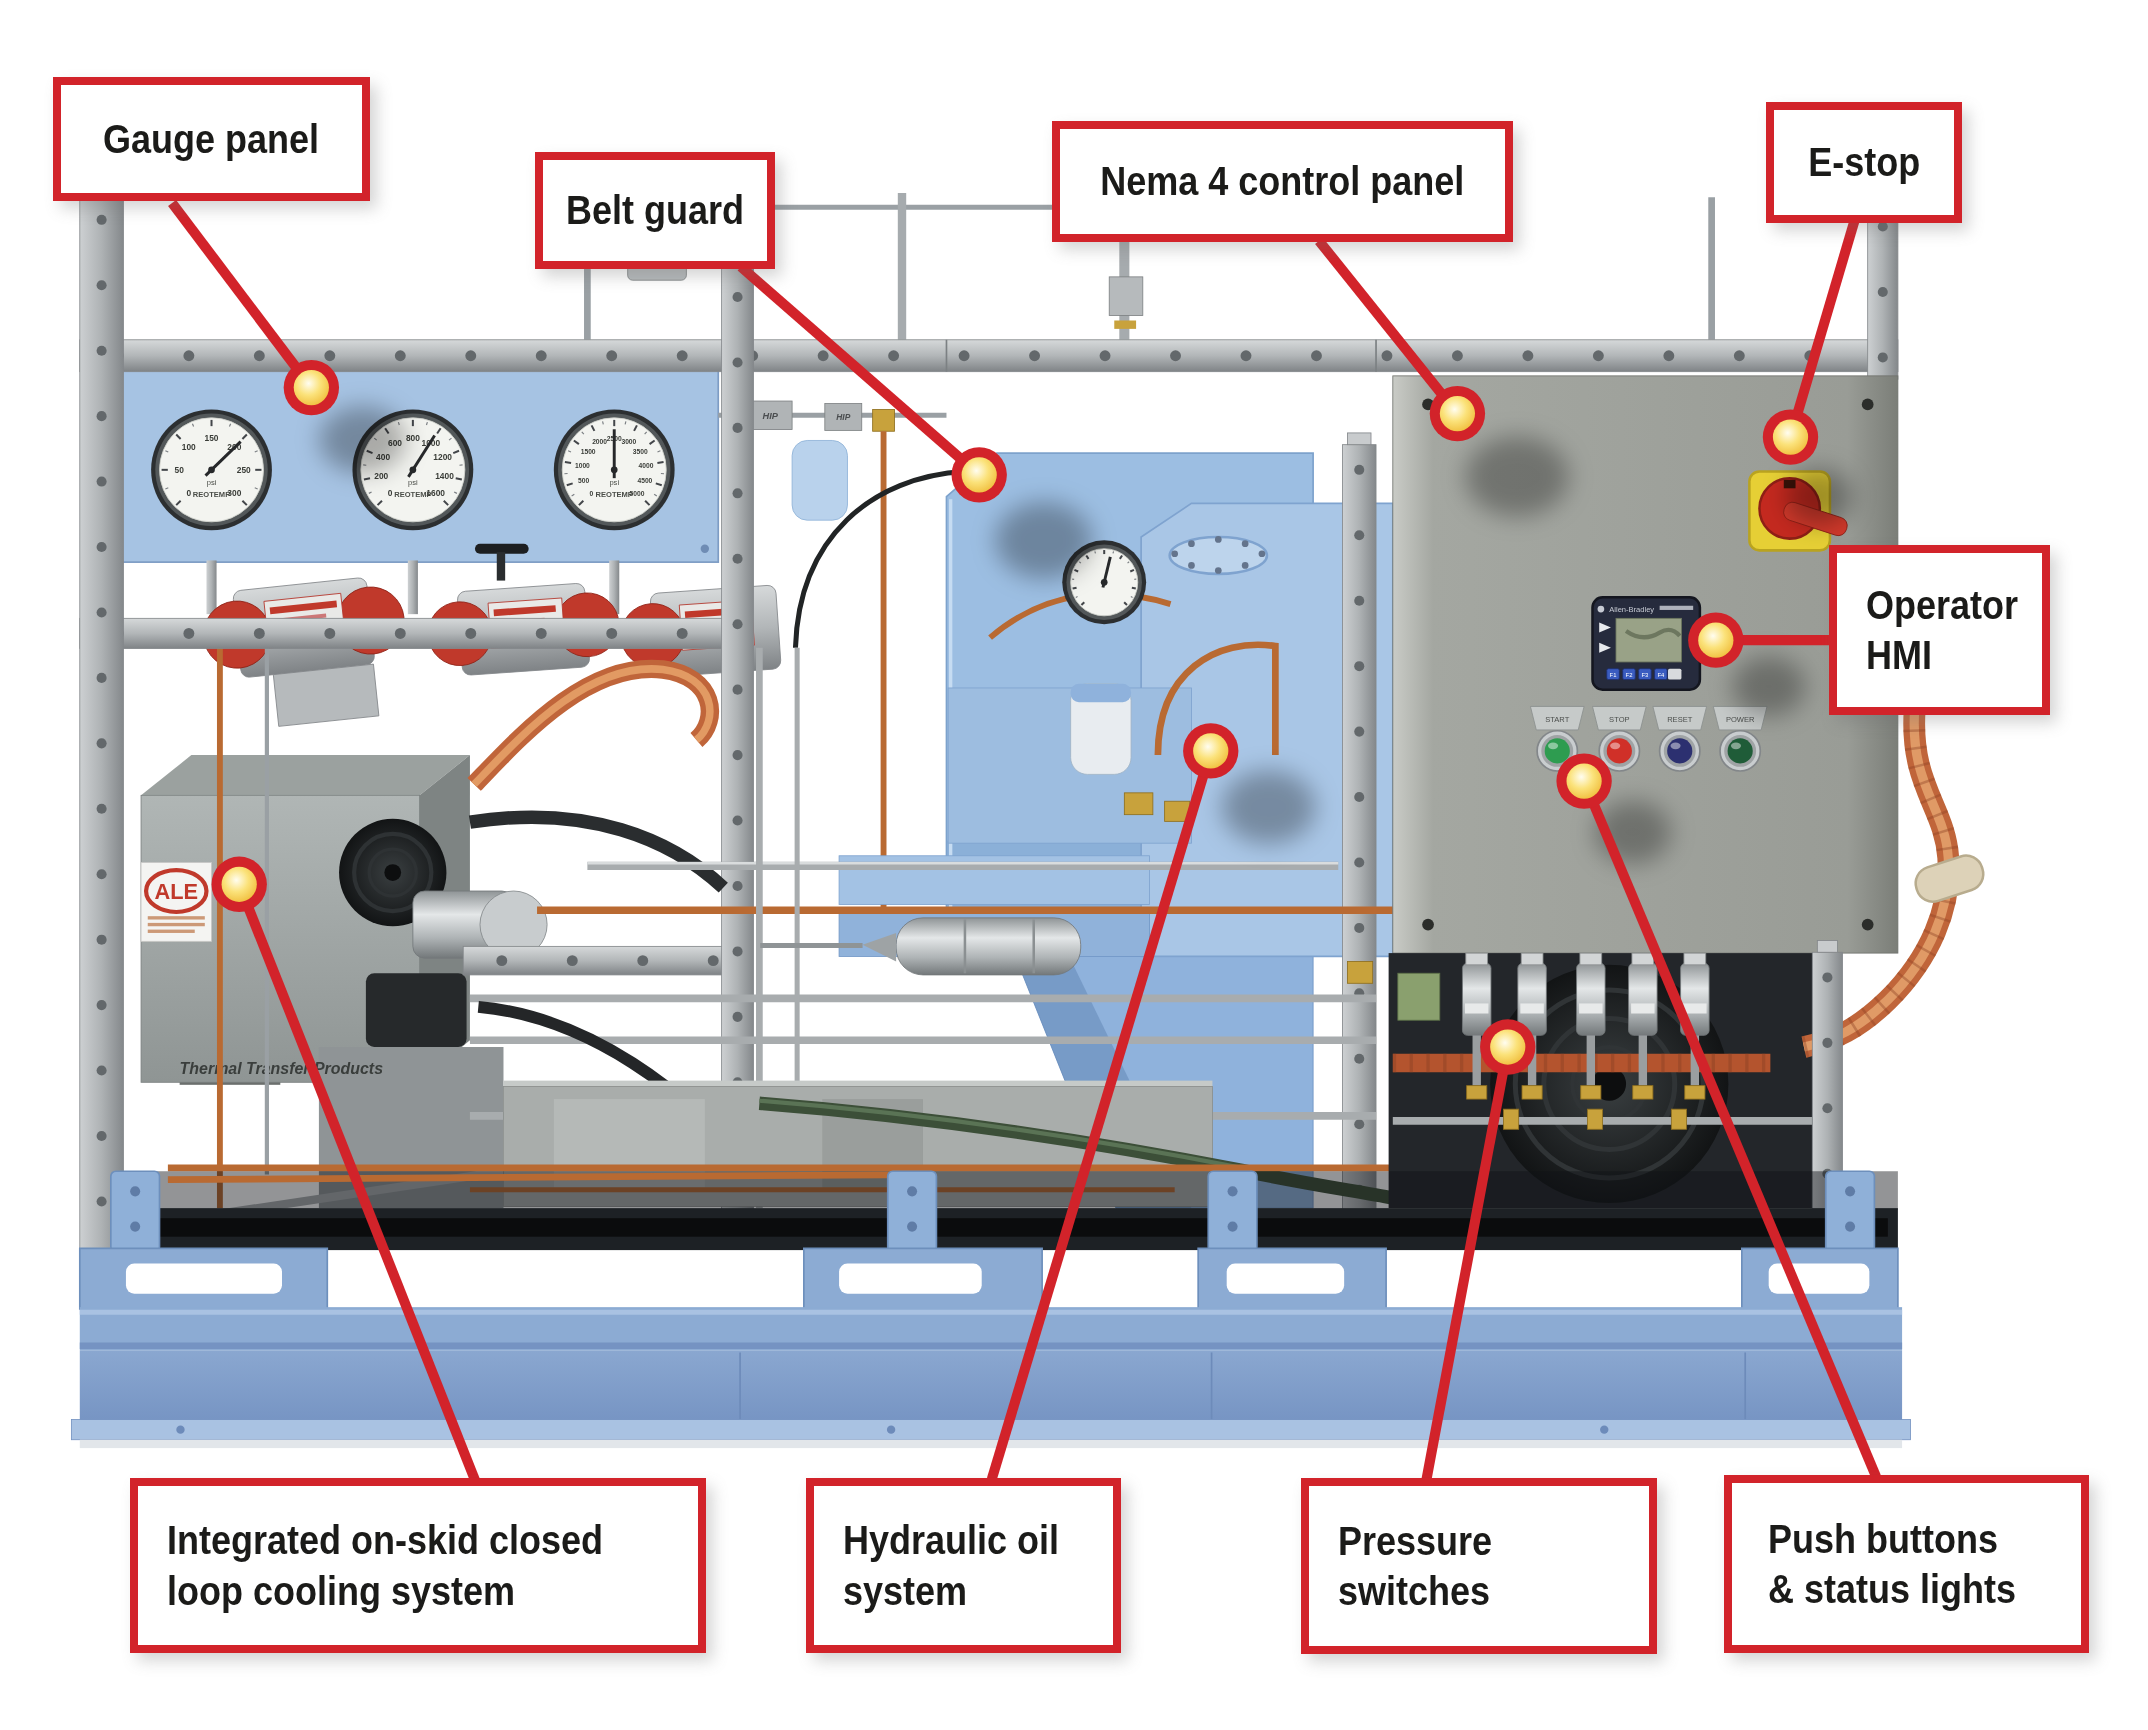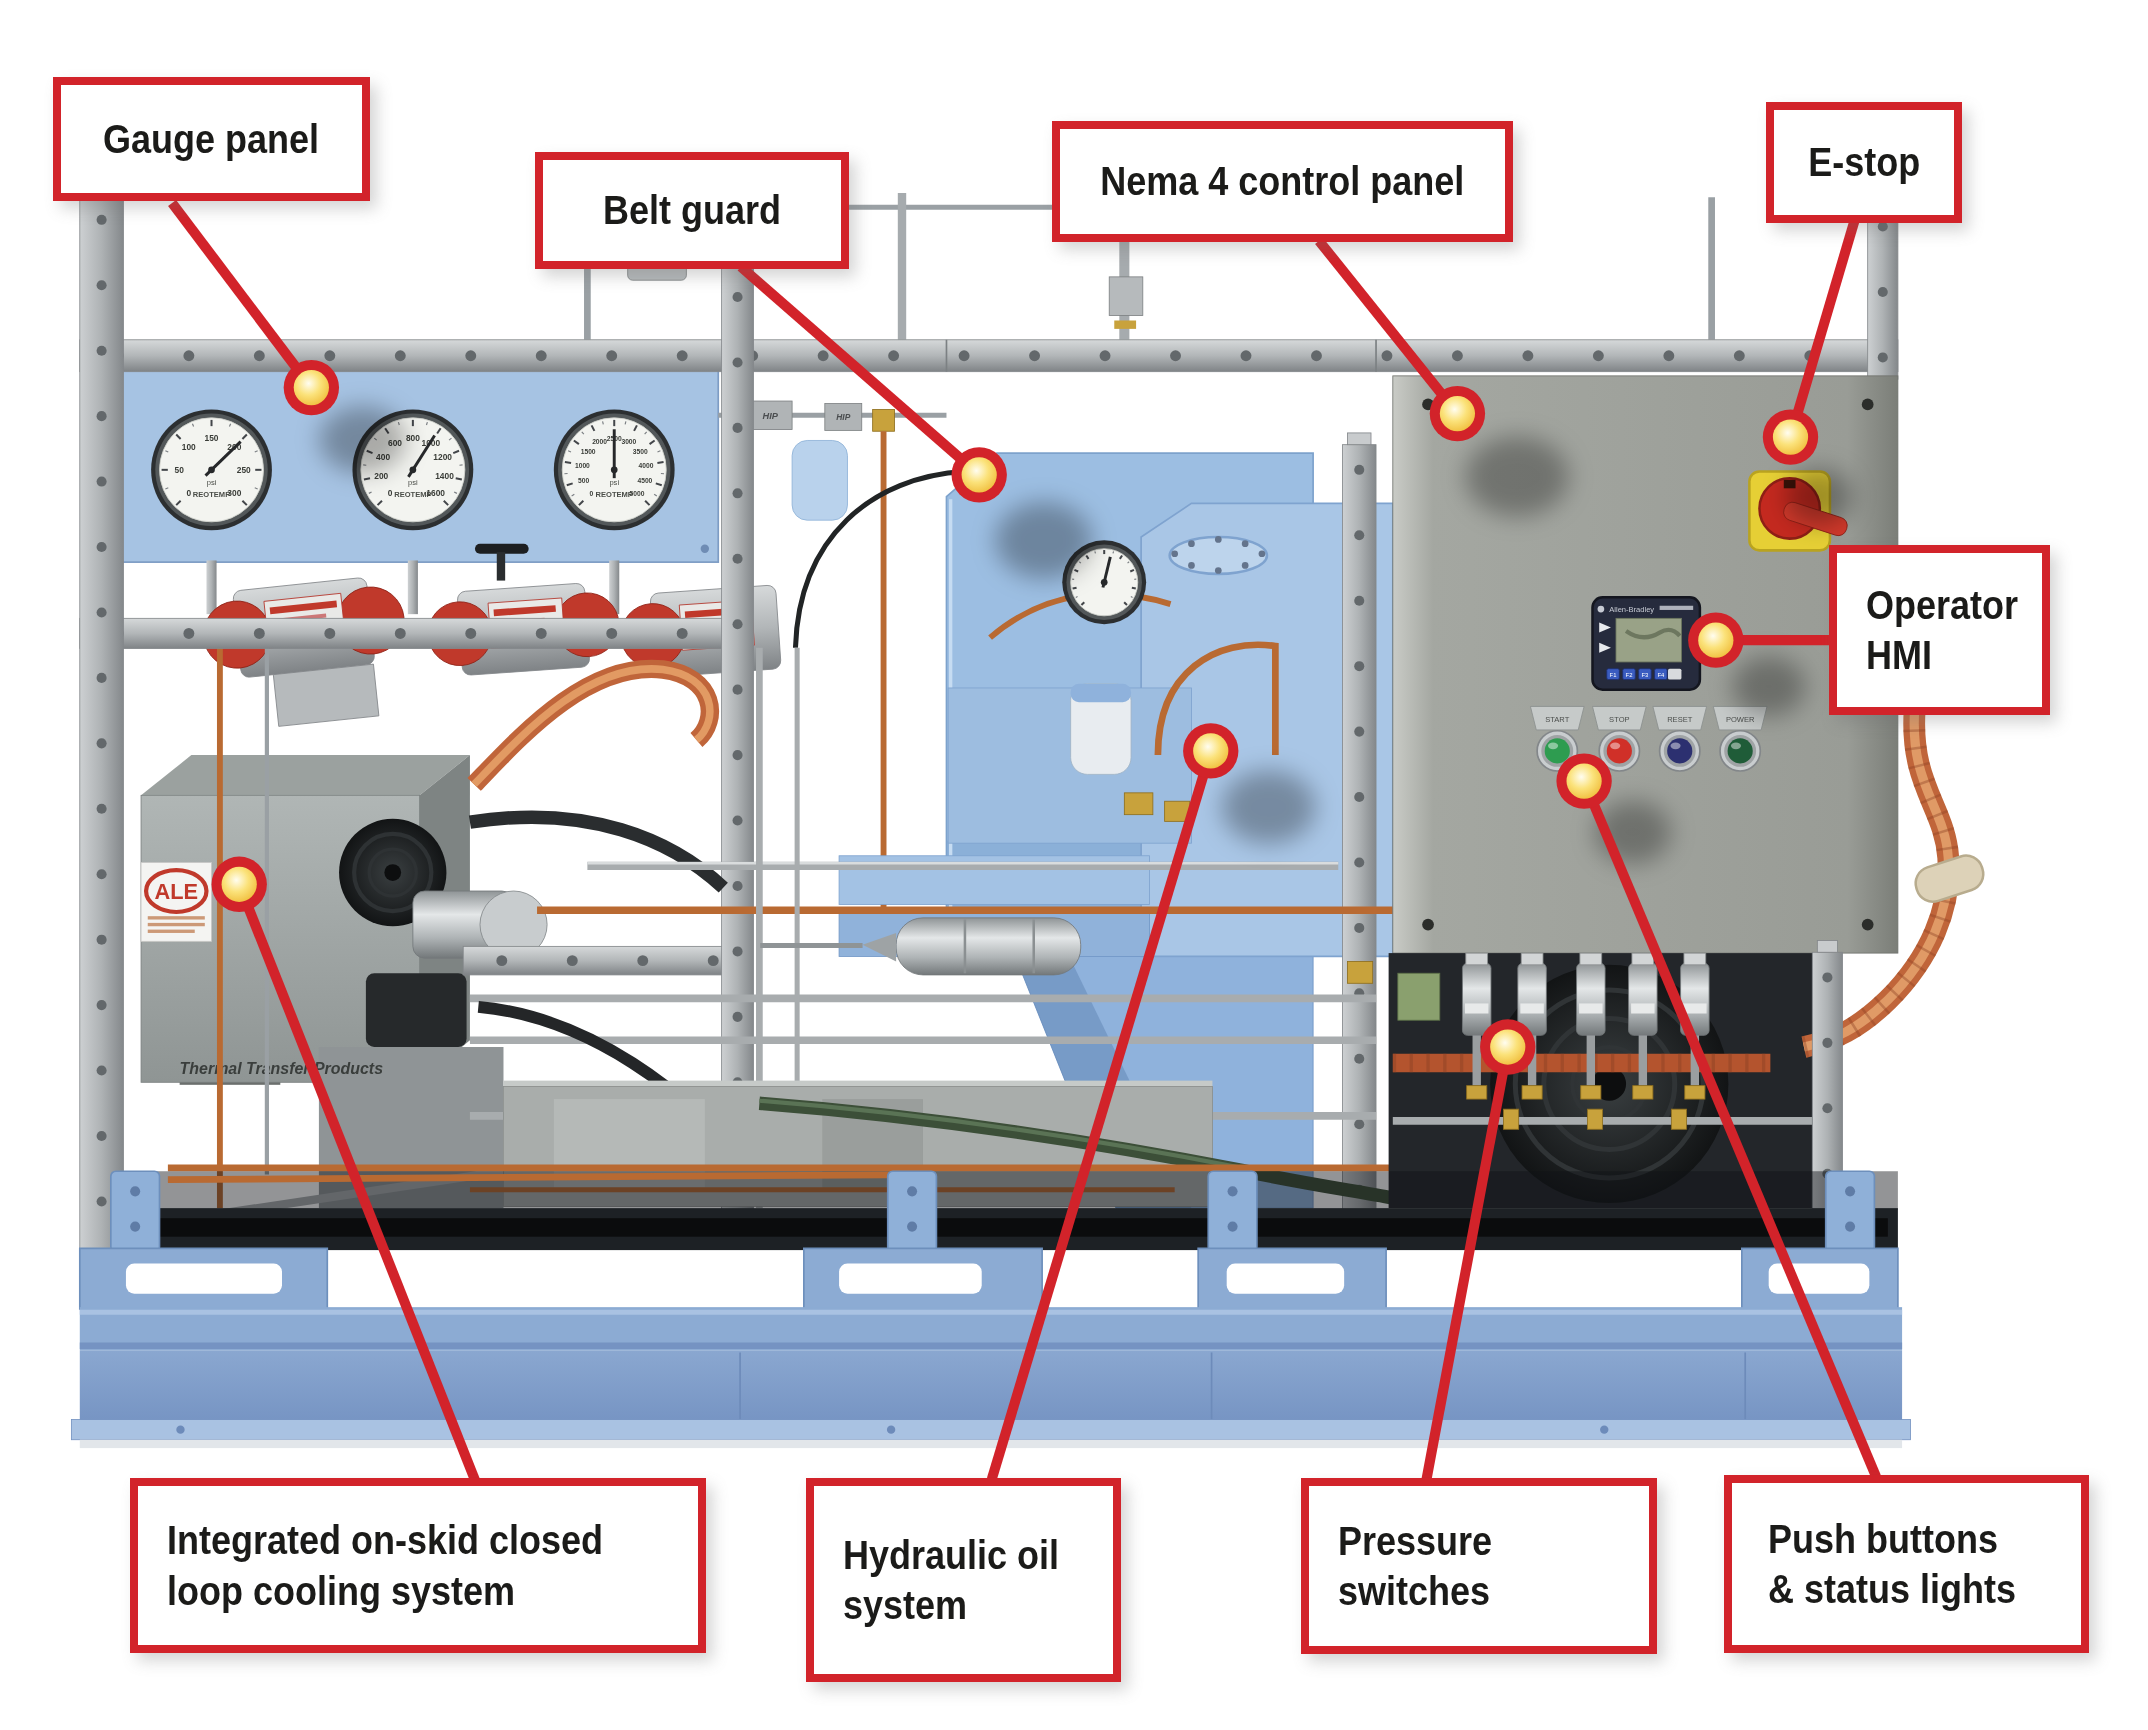--- a/index.html
+++ b/index.html
@@ -673,38 +673,38 @@
         <circle cx="1797" cy="1248" r="33" fill="#d2232a"></circle>
         <circle cx="1797" cy="1248" r="21" fill="url(#dotGlow)"></circle>
         <circle cx="1888" cy="931" r="33" fill="#d2232a"></circle>
         <circle cx="1888" cy="931" r="21" fill="url(#dotGlow)"></circle>
       </g>
 </svg>
 
 <div class="callout center" style="left: 53px; top: 77px; width: 317px; height: 124px;">
       <span class="line-txt">Gauge panel</span>
     </div>
-    <div class="callout center" style="left: 535px; top: 152px; width: 314px; height: 117px;">
+    <div class="callout center" style="left: 535px; top: 152px; width: 240px; height: 117px;">
       <span class="line-txt">Belt guard</span>
     </div>
     <div class="callout center" style="left: 1052px; top: 121px; width: 461px; height: 121px;">
       <span class="line-txt">Nema 4 control panel</span>
     </div>
     <div class="callout center" style="left: 1766px; top: 102px; width: 196px; height: 121px;">
       <span class="line-txt">E-stop</span>
     </div>
     <div class="callout left" style="left: 1829px; top: 545px; width: 221px; height: 170px;">
       <span class="line-txt">Operator</span>
       <span class="line-txt">HMI</span>
     </div>
     <div class="callout left" style="left: 130px; top: 1478px; width: 576px; height: 175px;">
       <span class="line-txt">Integrated on-skid closed</span>
       <span class="line-txt">loop cooling system</span>
     </div>
-    <div class="callout left" style="left: 806px; top: 1478px; width: 315px; height: 204px;">
+    <div class="callout left" style="left: 806px; top: 1478px; width: 315px; height: 175px;">
       <span class="line-txt">Hydraulic oil</span>
       <span class="line-txt">system</span>
     </div>
     <div class="callout left" style="left: 1301px; top: 1478px; width: 356px; height: 176px;">
       <span class="line-txt">Pressure</span>
       <span class="line-txt">switches</span>
     </div>
     <div class="callout left" style="left: 1724px; top: 1475px; width: 365px; height: 178px; padding-left: 36px;">
       <span class="line-txt">Push buttons</span>
       <span class="line-txt">&amp; status lights</span>

